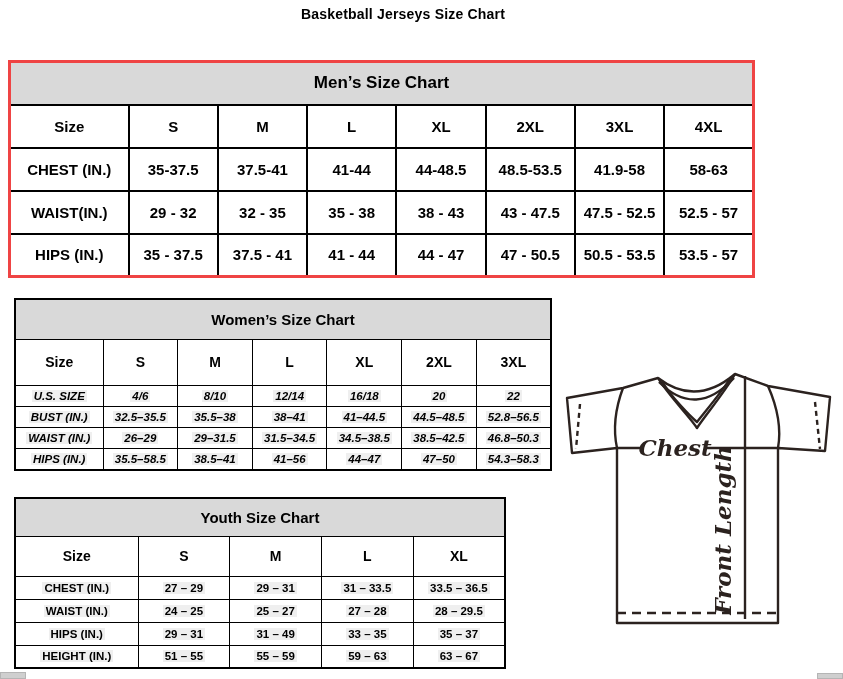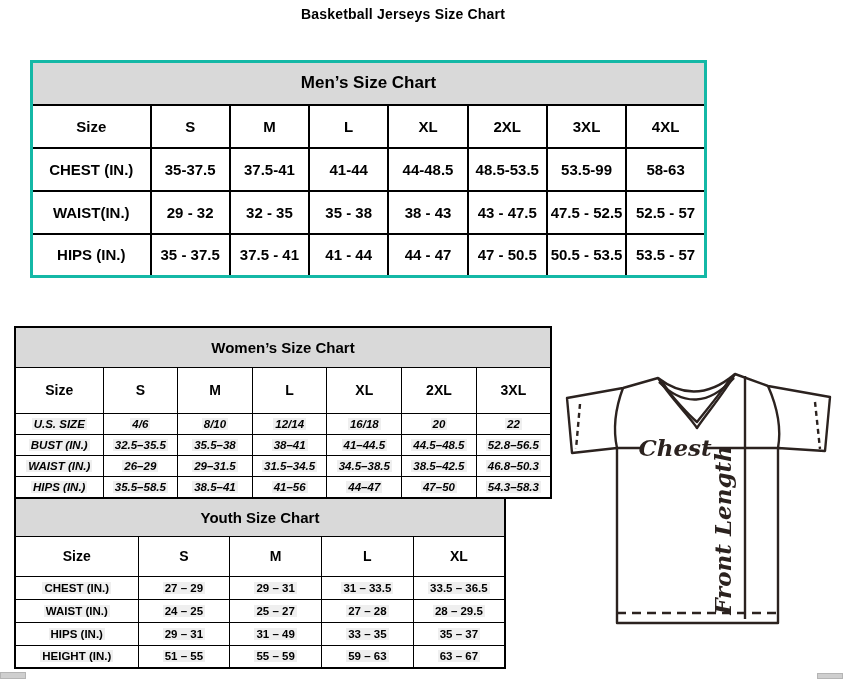--- a/index.html
+++ b/index.html
@@ -12,29 +12,29 @@
     position:absolute; top:6px; left:0; width:806px;
     text-align:center; font-size:14px; font-weight:bold; letter-spacing:.2px;
   }
   table.tbl {
     position:absolute; border-collapse:collapse; table-layout:fixed; background:#fff;
   }
   .tbl th, .tbl td { text-align:center; vertical-align:middle; font-weight:bold; overflow:hidden; }
   .tbl td.cap { background:var(--cap-bg,#d9d9d9); font-weight:bold; }
 
   
-  #mens { left:30px; top:60px; width:677px; border:3px solid #14b8a6; }
+  #mens { left:8px; top:60px; width:747px; border:3px solid #ef4444; }
   #mens th, #mens td { border:2px solid #000; font-size:15px; }
   #mens td.cap { font-size:17px; }
   #mens tr.cap-row  { height:43px; }
   #mens tr.hdr-row  { height:43px; }
   #mens tr.data-row { height:43px; }
 
   
-  #womens { left:14px; top:298px; width:538px; border:2px solid #000;margin-top:28px; }
+  #womens { left:14px; top:298px; width:538px; border:2px solid #000; }
   #womens th, #womens td { border:1px solid #000; }
   #womens td.cap { font-size:15px; }
   #womens th { font-size:14px; }
   #womens tr.data-row td { font-size:11.5px;font-style:italic; }
   #womens tr.cap-row  { height:40px; }
   #womens tr.hdr-row  { height:46px; }
   #womens tr.data-row { height:21.3px; }
 
   
   #youth { left:14px; top:497px; width:492px; border:2px solid #000; }
@@ -88,21 +88,21 @@
         <th>3XL</th>
         <th>4XL</th>
       </tr>
       <tr class="data-row">
         <td>CHEST (IN.)</td>
         <td>35-37.5</td>
         <td>37.5-41</td>
         <td>41-44</td>
         <td>44-48.5</td>
         <td>48.5-53.5</td>
-        <td>53.5-99</td>
+        <td>41.9-58</td>
         <td>58-63</td>
       </tr>
       <tr class="data-row">
         <td>WAIST(IN.)</td>
         <td>29 - 32</td>
         <td>32 - 35</td>
         <td>35 - 38</td>
         <td>38 - 43</td>
         <td>43 - 47.5</td>
         <td>47.5 - 52.5</td>

